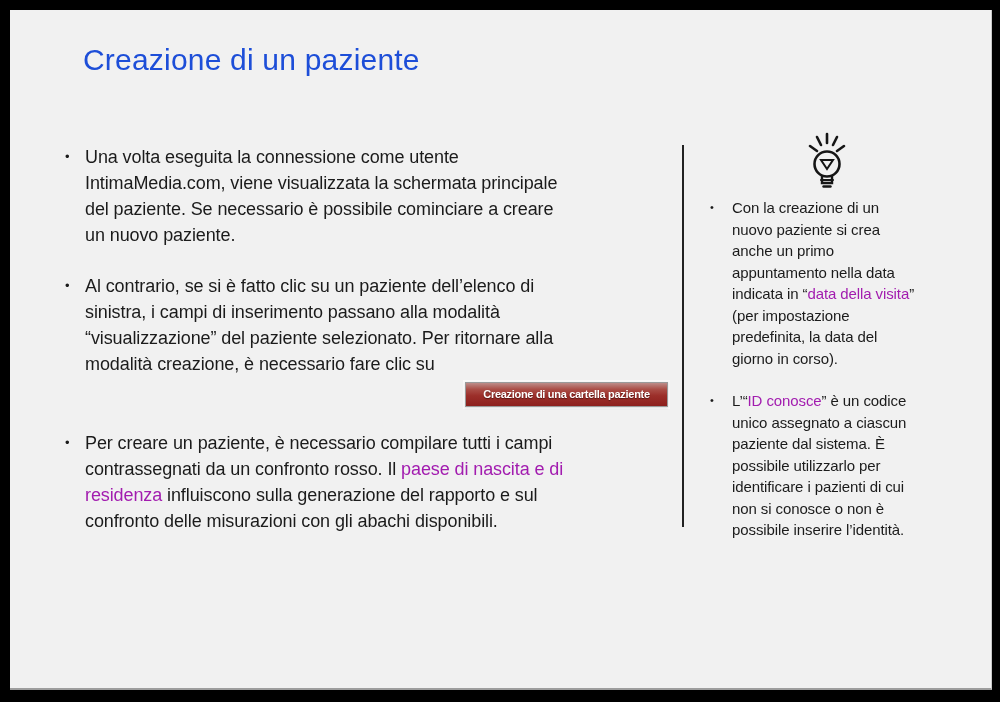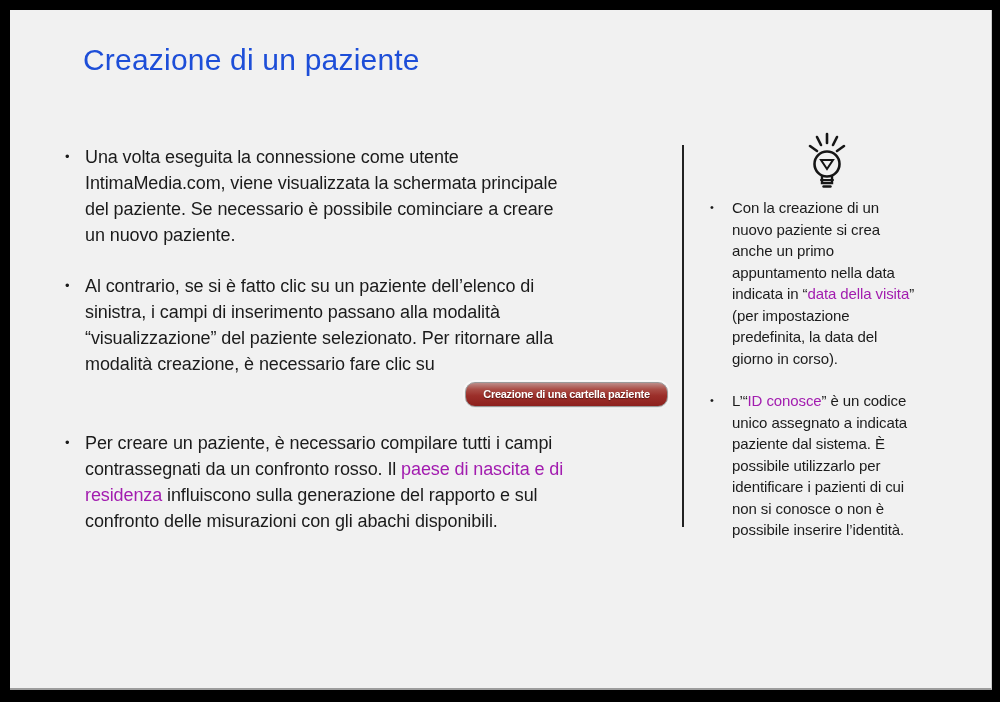--- a/index.html
+++ b/index.html
@@ -63,21 +63,21 @@
   .b3 { top: 420px; }
 
   .red-btn {
     position: absolute;
     left: 455px;
     top: 372px;
     width: 203px;
     height: 25px;
     box-sizing: border-box;
     border: 1px solid #9a9a9a;
-    border-radius: 10px;
+    border-radius: 0;
     background: linear-gradient(180deg, #bd8d89 0%, #aa4d46 28%, #9c2f2a 55%, #8c1f1c 100%);
     color: #ffffff;
     font-size: 11px;
     font-weight: bold;
     letter-spacing: -0.3px;
     text-align: center;
     line-height: 23px;
     white-space: nowrap;
     text-shadow: 0 1px 1px rgba(0,0,0,0.45);
     box-shadow: 0 0 0 2px rgba(255,255,255,0.55), 0 1px 2px rgba(0,0,0,0.25);
@@ -187,21 +187,21 @@
 appuntamento nella data
 indicata in “</span><span class="red">data della visita</span><span>”
 (per impostazione
 predefinita, la data del
 giorno in corso).</span></span>
     </div>
 
     <div class="note-row n2">
       <span class="dot">•</span>
       <span class="txt"><span>L’“</span><span class="red">ID conosce</span><span>” è un codice
-unico assegnato a indicata
+unico assegnato a ciascun
 paziente dal sistema. È
 possibile utilizzarlo per
 identificare i pazienti di cui
 non si conosce o non è
 possibile inserire l’identità.</span></span>
     </div>
 
   </div>
 </div>
 

